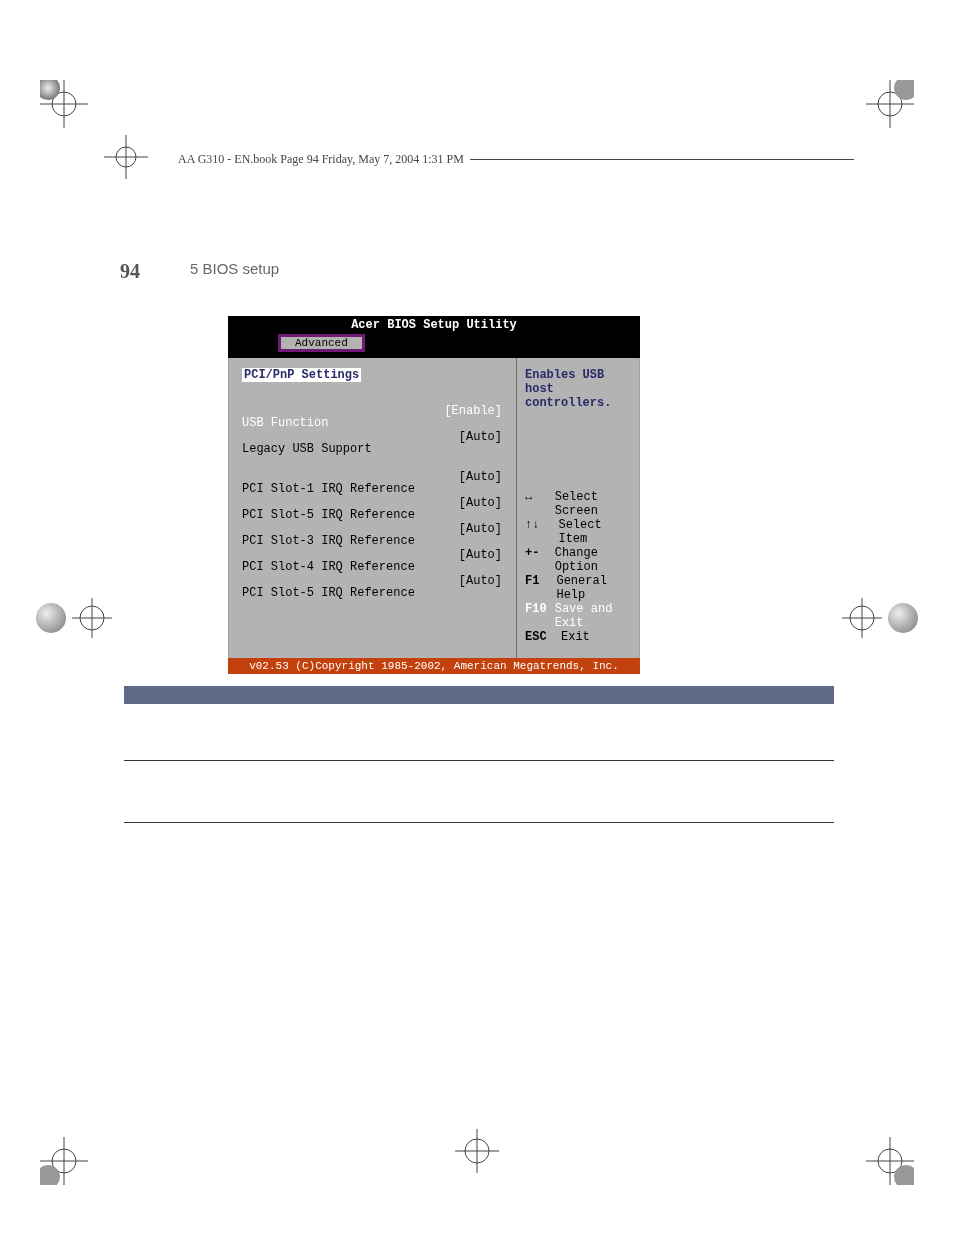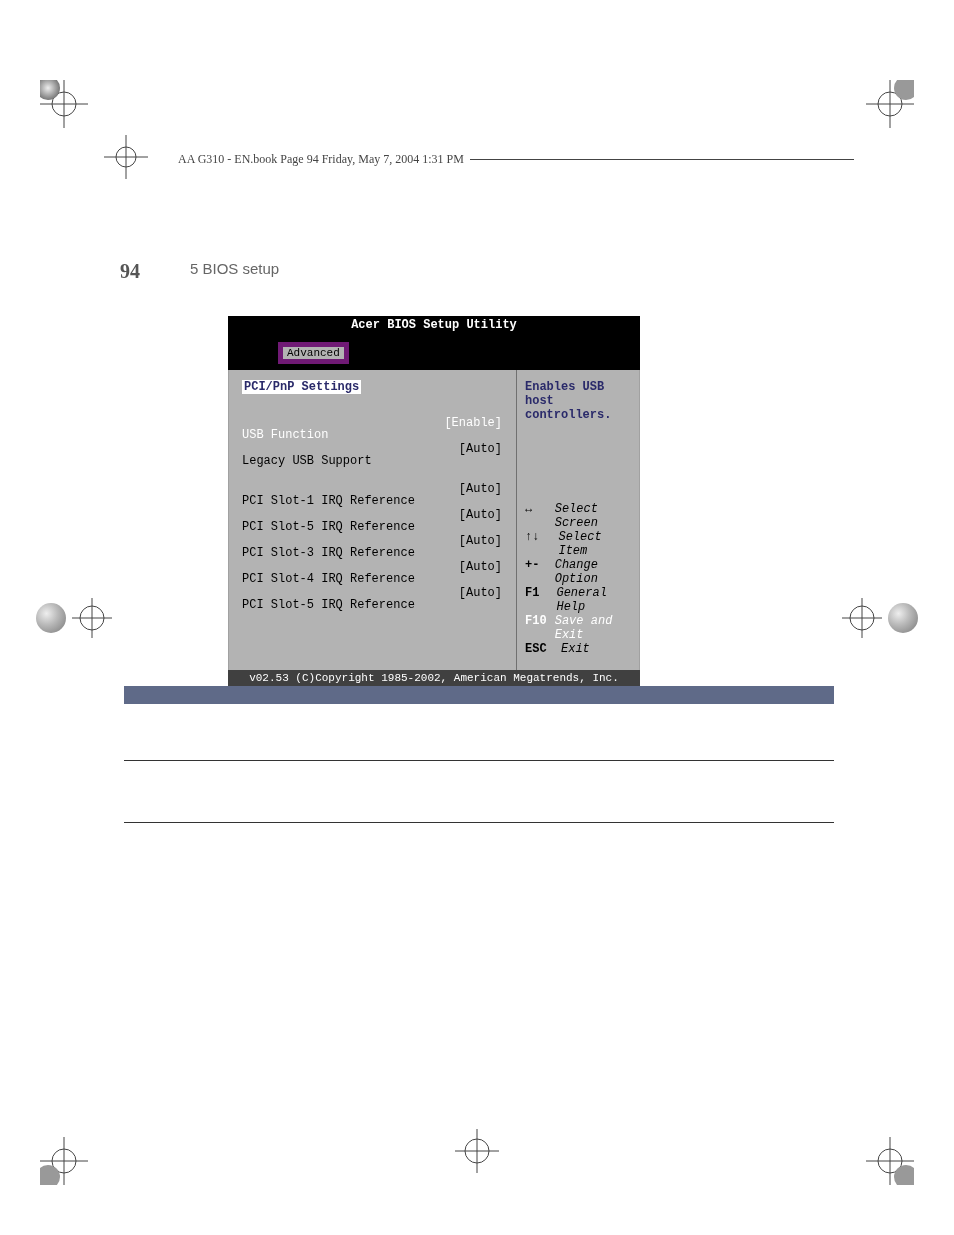--- a/index.html
+++ b/index.html
@@ -25,36 +25,36 @@
   .header-text { font-size:12px; color:#444; white-space:nowrap; padding-left:30px; }
   .header-rule { flex:1; height:1px; background:#444; margin-left:6px; }
 
   .page-no { position:absolute; top:260px; left:120px; font-size:20px; color:#555; font-weight:bold; }
   .chapter-title { position:absolute; top:260px; left:190px; font-size:15px; color:#666; font-family:Arial,Helvetica,sans-serif; }
 
   
   .bios { position:absolute; top:316px; left:228px; width:412px; background:#b3b3b3; font-family:"Courier New",monospace; font-size:12px; color:#000; box-shadow:0 0 1px #000 inset; }
   .bios-titlebar { background:#000; color:#fff; text-align:center; font-weight:bold; padding:2px 0; }
   .bios-menubar { background:#000; display:flex; padding:0 50px 4px; }
-  .bios-tab { background:#b3b3b3; color:#000; padding:0 4px; font-size:11px; border:5px solid #701a75;margin-top:8px; }
+  .bios-tab { background:#b3b3b3; color:#000; padding:0 14px; font-size:11px; border:3px solid #701a75; }
   .bios-body { display:flex; border-top:2px solid #000; }
   .bios-main { flex:1; padding:10px 14px 50px; border-right:1px solid #707070; position:relative; }
   .bios-side { width:140px; padding:10px 8px 14px; }
   .bios-section-title { margin-bottom:22px; color:#2a2a6a; font-weight:bold; }
   .highlight { background:#fff; padding:0 2px; }
   .bios-row { display:flex; justify-content:space-between; width:260px; }
   .bios-row .lbl { white-space:pre;margin-top:12px; }
   .bios-row.sel .lbl { color:#fff; }
   .bios-row.sel .val { color:#fff;margin-left:8px; }
   .bios-help { color:#2a2a6a; font-weight:bold; margin-bottom:80px; }
   .bios-keys .krow { display:flex; }
   .bios-keys .k { width:36px; font-weight:bold; color:#000; }
-  .bios-keys .d { color:#000;font-style:italic; }
+  .bios-keys .d { color:#000; }
   .bios-keys .krow.white .k, .bios-keys .krow.white .d { color:#fff; }
-  .bios-footer { background:#404040; color:#fff; text-align:center; font-size:11px; padding:2px 0; }
+  .bios-footer { background:#c2410c; color:#fff; text-align:center; font-size:11px; padding:2px 0; }
 
   .divider { position:absolute; background:#333; height:1px; }
   .d1 { top:686px; left:124px; right:120px; background:#5f6a88; height:18px; }
   .d2 { top:760px; left:124px; right:120px; }
   .d3 { top:822px; left:124px; right:120px; }
 </style>
 </head>
 <body>
 
 <div class="crop tl"><svg viewBox="0 0 48 48">

